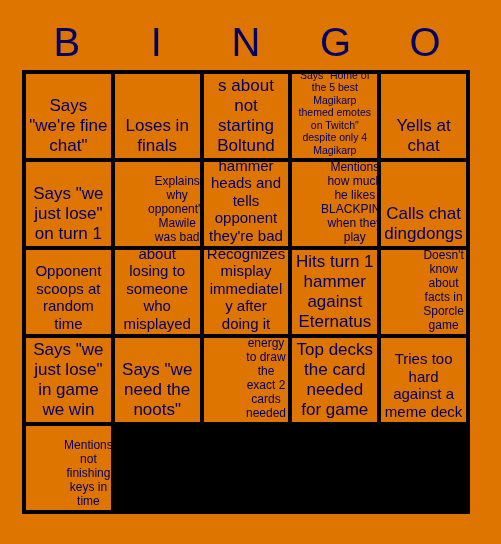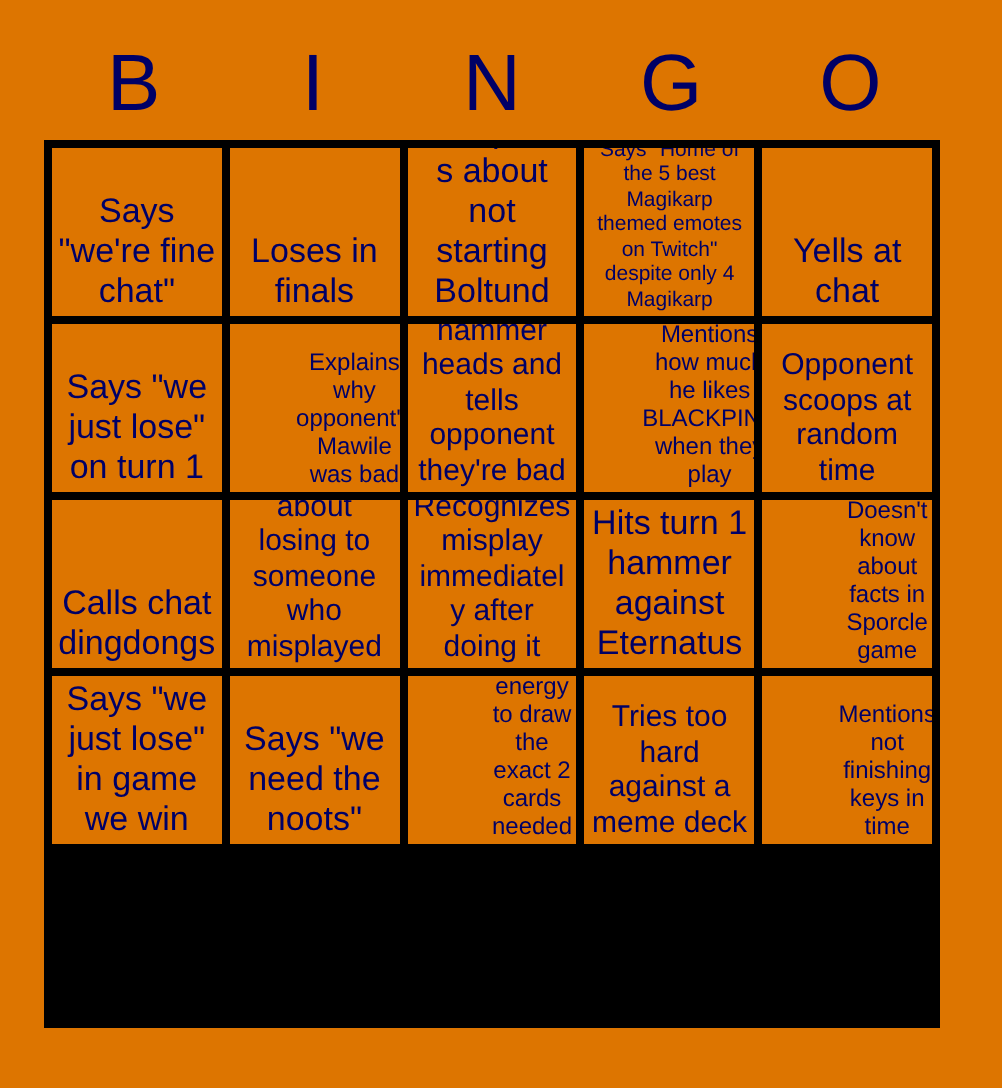--- a/index.html
+++ b/index.html
@@ -135,25 +135,25 @@
       </div>
       <div class="bingo-cell size-sm">
         <span class="cell-text">Explains why opponent's Mawile was bad</span>
       </div>
       <div class="bingo-cell size-md">
         <span class="cell-text">Hits hammer heads and tells opponent they're bad</span>
       </div>
       <div class="bingo-cell size-sm">
         <span class="cell-text">Mentions how much he likes BLACKPINK when they play</span>
       </div>
+      <div class="bingo-cell size-lg">
+        <span class="cell-text">Calls chat dingdongs</span>
+      </div>
       <div class="bingo-cell size-md">
         <span class="cell-text">Opponent scoops at random time</span>
-      </div>
-      <div class="bingo-cell size-lg">
-        <span class="cell-text">Calls chat dingdongs</span>
       </div>
       <div class="bingo-cell size-md">
         <span class="cell-text">Complains about losing to someone who misplayed</span>
       </div>
       <div class="bingo-cell size-md">
         <span class="cell-text">Recognizes misplay immediately after doing it</span>
       </div>
       <div class="bingo-cell size-lg">
         <span class="cell-text">Hits turn 1 hammer against Eternatus</span>
       </div>
@@ -162,20 +162,23 @@
       </div>
       <div class="bingo-cell size-lg">
         <span class="cell-text">Says "we just lose" in game we win</span>
       </div>
       <div class="bingo-cell size-lg">
         <span class="cell-text">Says "we need the noots"</span>
       </div>
       <div class="bingo-cell size-sm">
         <span class="cell-text">Uses speed energy to draw the exact 2 cards needed</span>
       </div>
+      <div class="bingo-cell size-lg">
+        <span class="cell-text">Top decks the card needed for game</span>
+      </div>
       <div class="bingo-cell size-md">
         <span class="cell-text">Tries too hard against a meme deck</span>
       </div>
       <div class="bingo-cell size-sm">
         <span class="cell-text">Mentions not finishing keys in time</span>
       </div>
     </div>
 
 </div>
 

